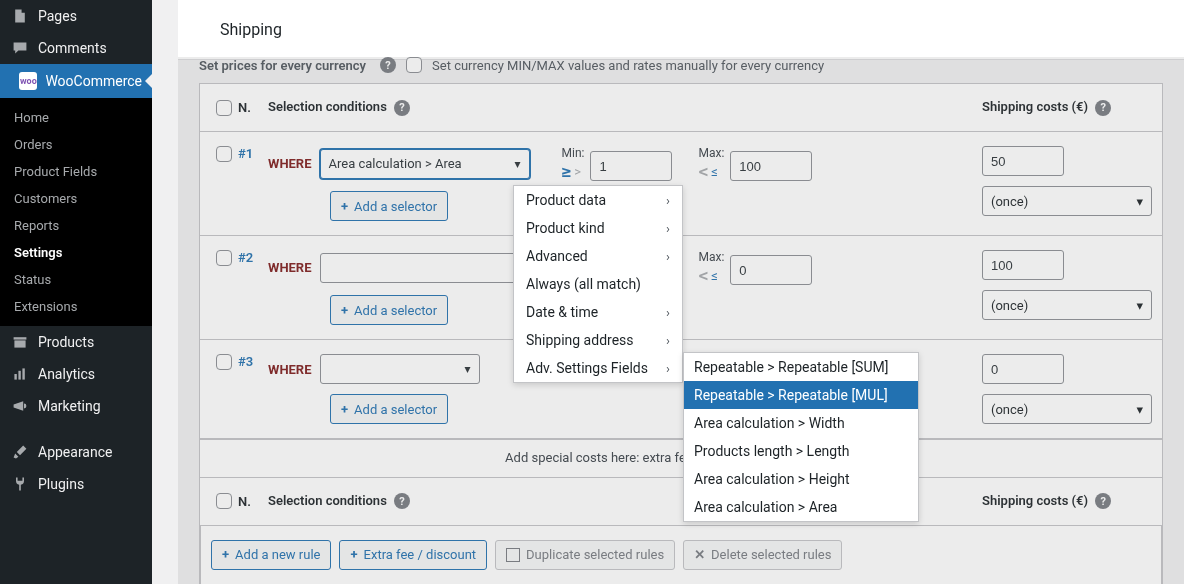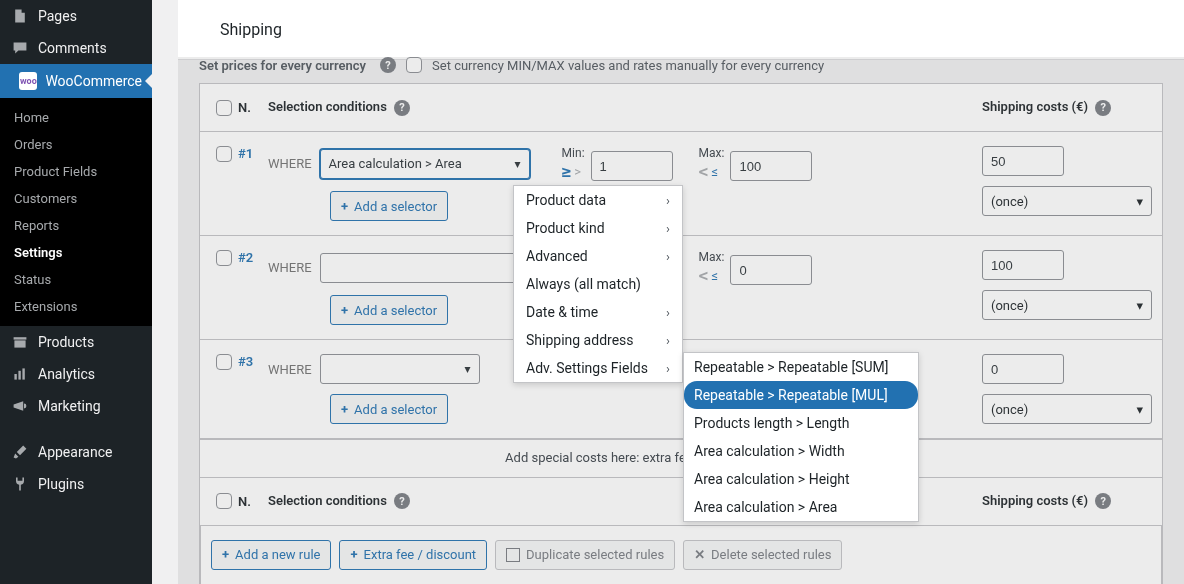--- a/index.html
+++ b/index.html
@@ -31,21 +31,21 @@
 .col-chk { width:28px; display:flex; justify-content:center;}
 .col-n { width:30px;}
 .col-cond { flex:1;}
 .col-cost { width:170px; }
 
 .rrow { padding: 14px 10px; align-items:flex-start; }
 .rowwrap { display:flex; flex-direction:column; gap:10px; flex:1;}
 .rowline { display:flex; align-items:center;}
 
 .numlink { color:#2271b1; font-weight:600; }
-.where { font-weight:400; color:#737373; margin-right:8px;}
+.where { font-weight:700; color:#7f1d1d; margin-right:8px;}
 
 input[type="checkbox"]{ width:16px; height:16px; border:1px solid #8c8f94; border-radius:4px; appearance:none; background:#fff;}
 
 .selectbox, .txt { height:30px; border:1px solid #8c8f94; border-radius:3px; background:#fff; padding:0 8px; font-size:13px; color:#2c3338;}
 .selectbox { min-width:210px; display:flex; align-items:center; justify-content:space-between; cursor:pointer;}
 .selectbox .chev { font-size:12px; color:#2c3338;}
 .selectbox.highlight { border:1px solid #2271b1; box-shadow:0 0 0 1px #2271b1;}
 
 .minigroup { display:flex; flex-direction:column; gap:2px;}
 .minigroup .ml { font-size:12px; color:#3c434a;}
@@ -69,21 +69,21 @@
 .midbanner .tri { font-size:10px;}
 
 .footer-btns { display:flex; gap:8px; padding:14px 10px; border:1px solid #c3c4c7; border-top:none; background:#fff;}
 
 .help-icon { display:inline-flex; width:16px; height:16px; border-radius:50%; background:#787c82; color:#fff; font-size:11px; font-weight:700; align-items:center; justify-content:center; margin-left:4px;}
 
 
 .dd1 { position:absolute; left:335px; top:185px; width:170px; background:#fff; border:1px solid #c3c4c7; box-shadow:0 2px 6px rgba(0,0,0,0.15); z-index:50;}
 .dd1 .ditem { padding:6px 12px; font-size:14px; display:flex; justify-content:space-between; align-items:center; cursor:pointer;}
 .dd2 { position:absolute; left:505px; top:352px; width:236px; background:#fff; border:1px solid #c3c4c7; box-shadow:0 2px 6px rgba(0,0,0,0.15); z-index:51;}
-.dd2 .ditem { padding:6px 10px; font-size:14px; cursor:pointer;border-radius:13px;}
+.dd2 .ditem { padding:6px 10px; font-size:14px; cursor:pointer;}
 .dd2 .ditem.hl { background:#2271b1; color:#fff;}
 
 .chevr { font-size:13px; color:#50575e;}
 
 .section { position:relative;}
 .costcol { display:flex; flex-direction:column; gap:10px;}
 .sqicn { display:inline-block; width:14px; height:14px; border:1.5px solid #787c82;}
 
 svg { display:block;}
 </style>
@@ -375,19 +375,19 @@
       </div>
     <div class="ditem">
         <span>Adv. Settings Fields</span>
         <span class="chevr">›</span>
       </div>
   </div>
 
   <div class="dd2">
     <div class="ditem">Repeatable &gt; Repeatable [SUM]</div>
     <div class="ditem hl">Repeatable &gt; Repeatable [MUL]</div>
+    <div class="ditem">Area calculation &gt; Width</div>
     <div class="ditem">Products length &gt; Length</div>
-    <div class="ditem">Area calculation &gt; Width</div>
     <div class="ditem">Area calculation &gt; Height</div>
     <div class="ditem">Area calculation &gt; Area</div>
   </div>
 
 </div>
 
 </body></html>

